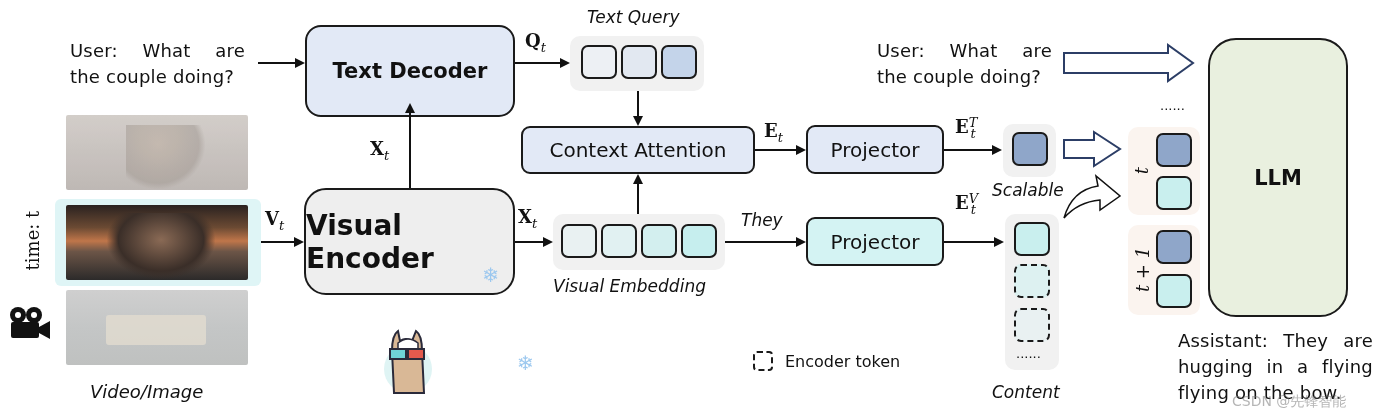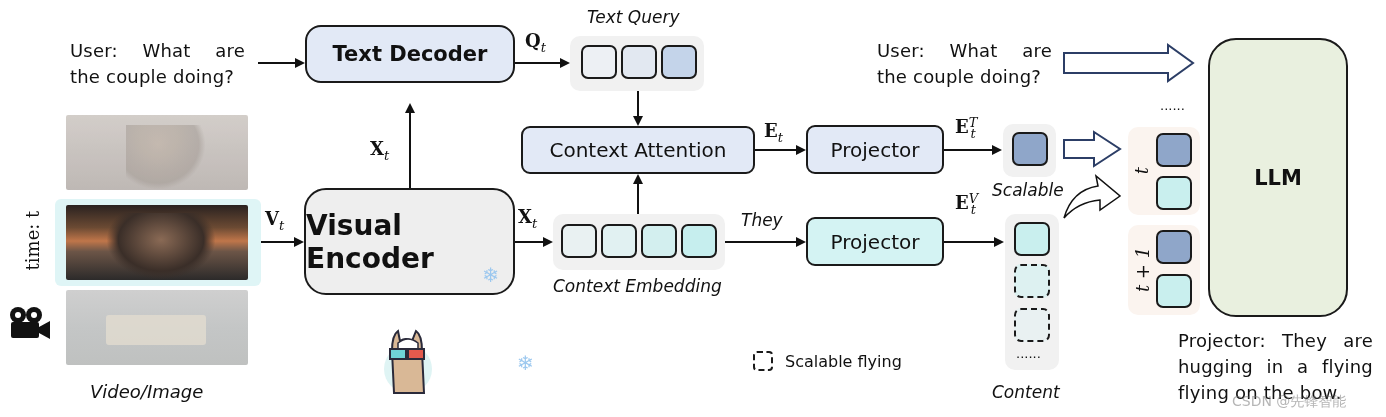--- a/index.html
+++ b/index.html
@@ -44,21 +44,21 @@
       <circle cx="26" cy="10" r="8" fill="#111"></circle>
     <circle cx="10" cy="10" r="3" fill="#fff"></circle>
       <circle cx="26" cy="10" r="3" fill="#fff"></circle>
     <rect x="3" y="17" width="28" height="16" rx="2" fill="#111"></rect>
     <polygon points="31,22 42,16 42,34 31,28" fill="#111"></polygon>
   </svg>
 </div>
 
 <div class="abs italic" style="left:90px; top:381px; font-size:18px;">Video/Image</div>
 
-<div class="box" style="left:305px; top:25px; width:210px; height:58px; border-radius:16px; background:#e2e9f6;">
+<div class="box" style="left:305px; top:25px; width:210px; height:92px; border-radius:16px; background:#e2e9f6;">
   <span style="font-weight:bold; font-size:21px;">Text Decoder</span>
 </div>
 
 <div class="box" style="left:304px; top:188px; width:211px; height:107px; border-radius:22px; background:#eeeeee;">
   <span style="font-weight:bold; font-size:28px;">Visual Encoder</span>
   <span class="abs" style="right:14px; bottom:6px; color:#9cc8ef; font-size:20px;">❄</span>
 </div>
 
 <div class="abs italic" style="left:587px; top:7px; font-size:17px;">Text Query</div>
 <div class="tray" style="left:570px; top:36px; width:134px; height:55px;"></div>
@@ -68,21 +68,21 @@
 
 <div class="box" style="left:521px; top:126px; width:234px; height:48px; border-radius:9px; background:#e2e9f6;">
   <span style="font-size:20px;">Context Attention</span>
 </div>
 
 <div class="tray" style="left:553px; top:214px; width:172px; height:56px;"></div>
 <div class="tok" style="left:561px; top:224px; background:#e9f1f2;"></div>
 <div class="tok" style="left:601px; top:224px; background:#e1f1f2;"></div>
 <div class="tok" style="left:641px; top:224px; background:#d3efef;"></div>
 <div class="tok" style="left:681px; top:224px; background:#c6eeee;"></div>
-<div class="abs italic" style="left:553px; top:276px; font-size:17px;">Context Embedding</div>
+<div class="abs italic" style="left:553px; top:276px; font-size:17px;">Visual Embedding</div>
 
 <div class="abs italic" style="left:741px; top:210px; font-size:17px;">They</div>
 
 <div class="box" style="left:806px; top:125px; width:138px; height:49px; border-radius:9px; background:#e2e9f6;">
   <span style="font-size:20px;">Projector</span>
 </div>
 <div class="box" style="left:806px; top:217px; width:138px; height:49px; border-radius:9px; background:#d4f3f3;">
   <span style="font-size:20px;">Projector</span>
 </div>
 
@@ -114,21 +114,21 @@
 <div class="tok" style="left:1156px; top:274px; background:#c9efee;"></div>
 <div class="abs" style="left:1112px; top:259px; width:60px; text-align:center; transform:rotate(-90deg); font-family:'DejaVu Serif',serif; font-size:18px;">
   <span style="font-style:italic;">t + 1</span>
 </div>
 
 <div class="box" style="left:1208px; top:38px; width:140px; height:279px; border-radius:28px; background:#e9f0df;">
   <span style="font-weight:bold; font-size:21px;text-align:right;">LLM</span>
 </div>
 
 <div class="abs comic" style="left:1178px; top:328px; width:195px; line-height:26px;">
-  <div style="text-align:justify; text-align-last:justify;">Projector: They are</div>
+  <div style="text-align:justify; text-align-last:justify;">Assistant: They are</div>
   <div style="text-align:justify; text-align-last:justify;">hugging in a flying</div>
   <div>flying on the bow.</div>
 </div>
 
 <div class="abs math" style="left:525px; top:30px;"><span>Q</span><sub>t</sub></div>
 <div class="abs math" style="left:370px; top:138px;"><span>X</span><sub>t</sub></div>
 <div class="abs math" style="left:518px; top:206px;"><span>X</span><sub>t</sub></div>
 <div class="abs math" style="left:265px; top:208px;"><span>V</span><sub>t</sub></div>
 <div class="abs math" style="left:764px; top:120px;"><span>E</span><sub>t</sub></div>
 <div class="abs math" style="left:955px; top:116px;"><span>E</span><span style="display:inline-block; vertical-align:middle; line-height:11px; font-size:13px; font-style:italic; font-weight:normal;"><span>T</span><br><span>t</span></span></div>
@@ -142,21 +142,21 @@
     <rect x="14" y="26" width="16" height="10" fill="#6fd3d6" stroke="#2a2a3a" stroke-width="2"></rect>
     <rect x="32" y="26" width="16" height="10" fill="#e35a4d" stroke="#2a2a3a" stroke-width="2"></rect>
   </svg>
 </div>
 
 <div class="abs" style="left:517px; top:351px; display:flex; align-items:center; gap:10px; font-size:16px;">
   <span style="color:#9cc8ef; font-size:20px;">❄</span>
 </div>
 <div class="abs" style="left:753px; top:351px; display:flex; align-items:center; gap:12px; font-size:16px;">
   <span style="display:inline-block; width:20px; height:20px; border:2px dashed #1a1a1a; border-radius:4px; box-sizing:border-box;"></span>
-  <span>Scalable flying</span>
+  <span>Encoder token</span>
 </div>
 
 <div class="abs" style="left:1232px; top:393px; font-size:14px; color:rgba(120,120,120,0.55);">CSDN @先锋智能</div>
 
 <svg class="overlay" width="1386" height="417">
   <defs>
     <marker id="ah" markerWidth="10" markerHeight="10" refX="8" refY="5" orient="auto" markerUnits="userSpaceOnUse">
       <path d="M0,0 L10,5 L0,10 Z" fill="#111"></path>
     </marker>
   </defs>

